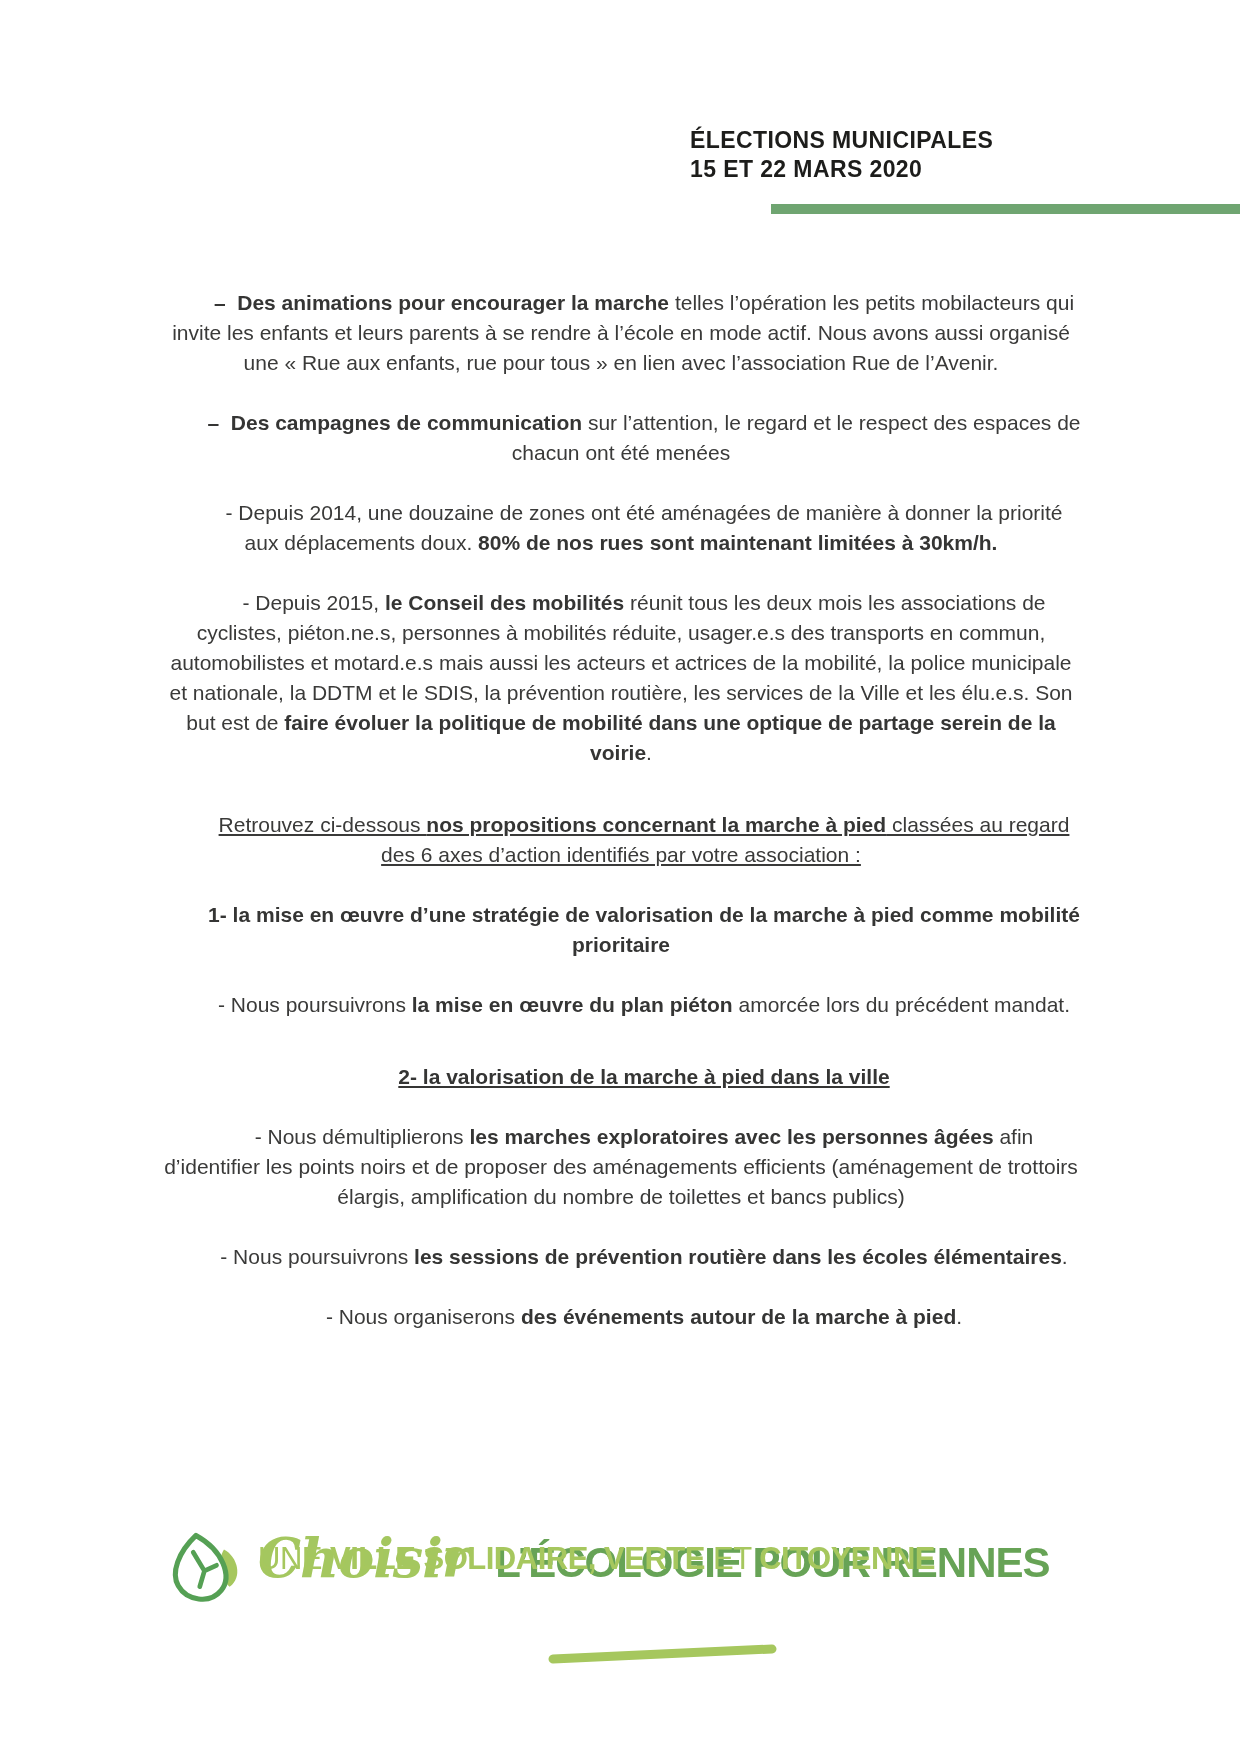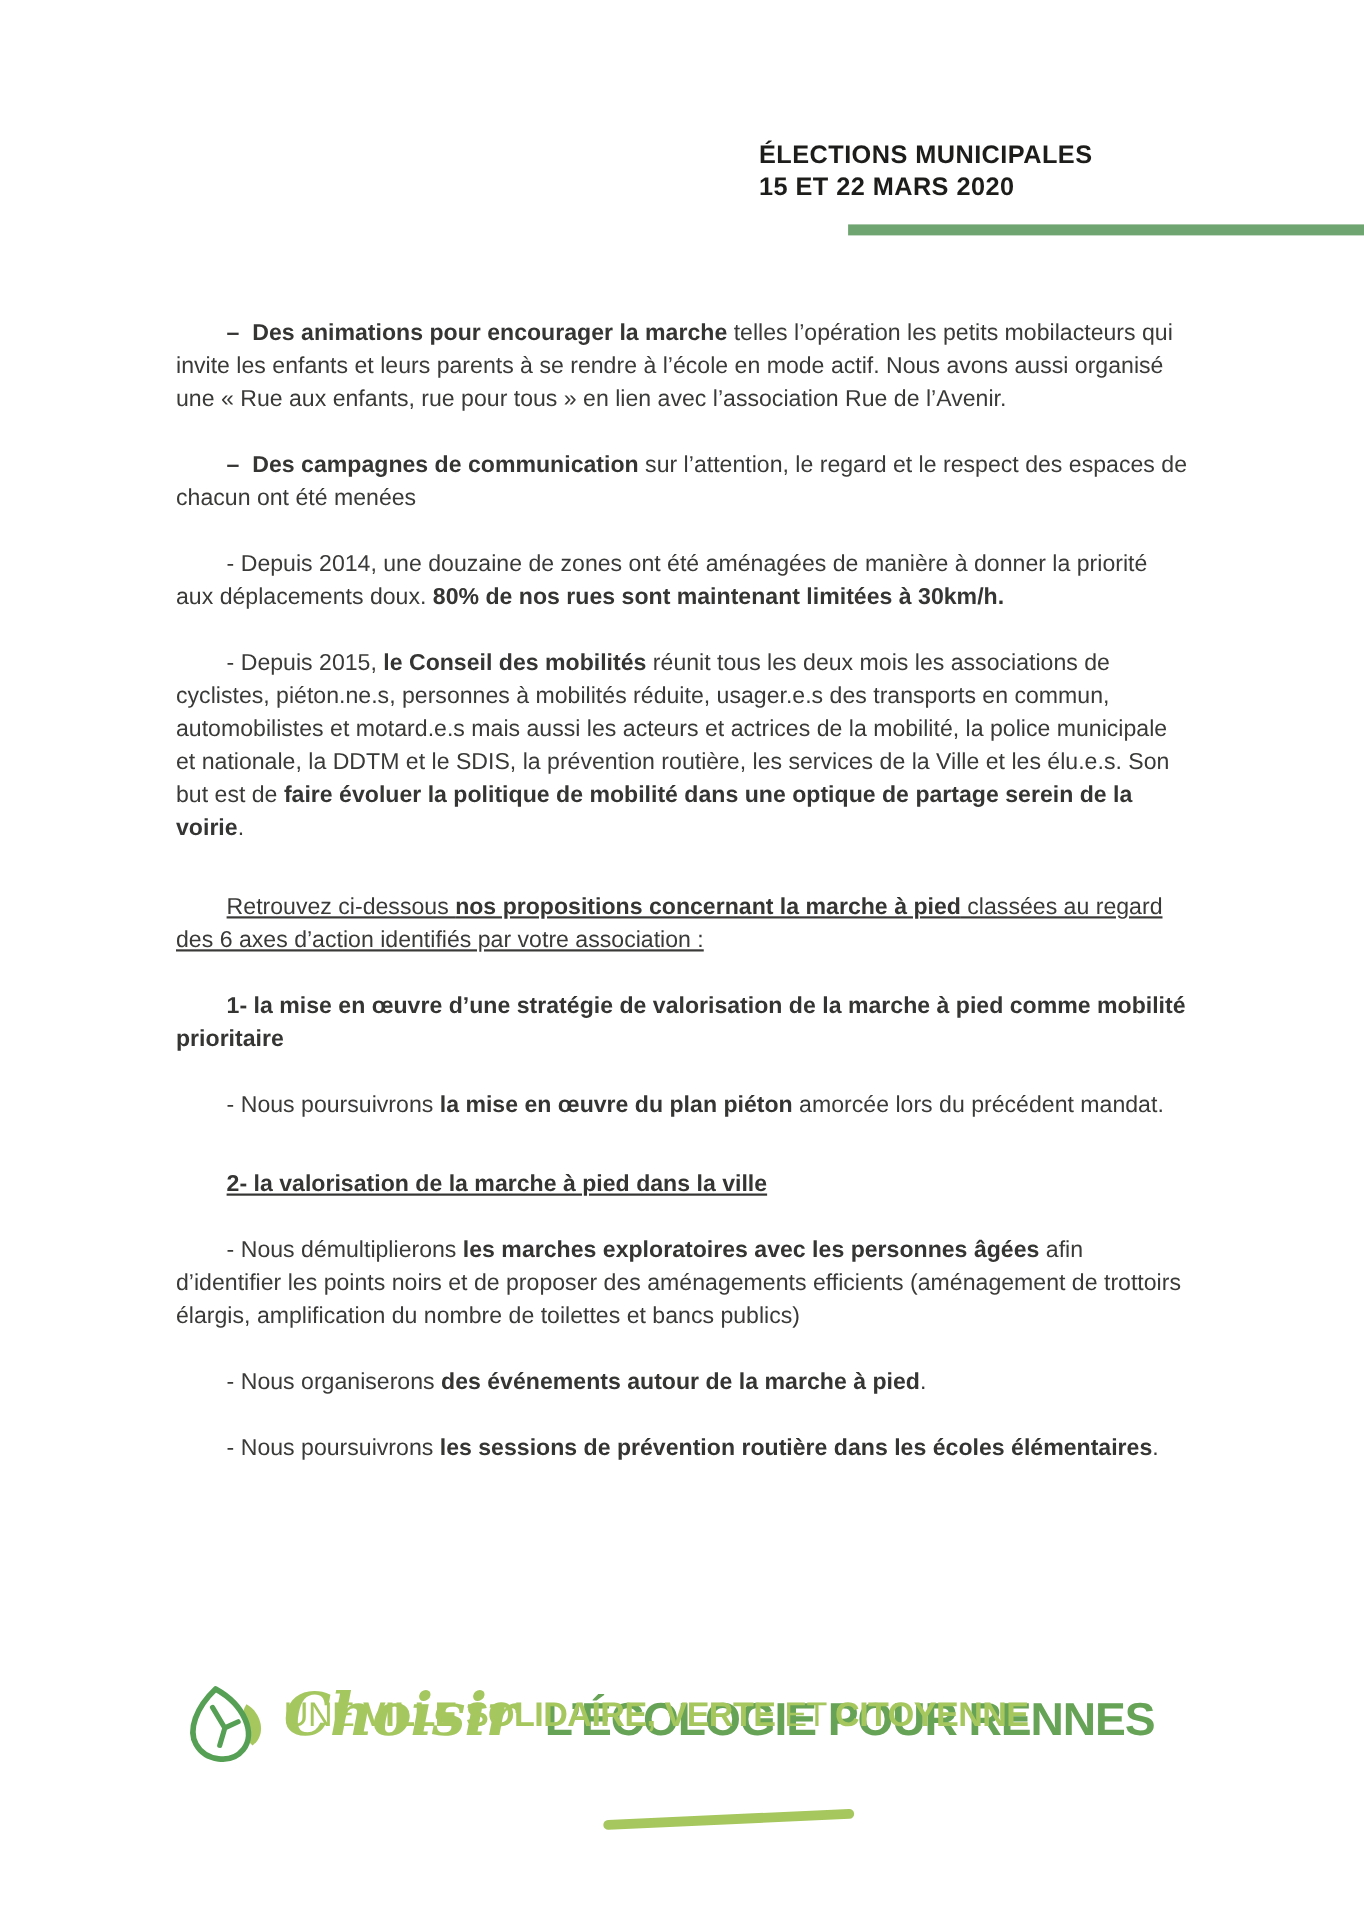--- a/index.html
+++ b/index.html
@@ -17,21 +17,21 @@
     font-size:23px;line-height:29px;font-weight:900;
     letter-spacing:0.4px;color:#1d1d1b;white-space:nowrap;
   }
   .accent-bar{
     position:absolute;left:771px;top:204px;width:469px;height:10px;
     background:#6FA571;
   }
   
   .doc-body{
     position:absolute;left:160px;top:288px;width:922px;
-    font-size:21px;line-height:30px;
+    font-size:21px;line-height:30px;text-align:center;
   }
   .doc-body p{
     margin:0 0 30px 0;
     text-indent:46px;
   }
   .doc-body p.gap-large{margin-top:42px;text-decoration:underline;}
   .doc-body b{font-weight:700;color:#353534;}
   .doc-body p.heading{font-weight:700;color:#353534;}
   
   .leaf-logo{position:absolute;left:168px;top:1530px;}
@@ -74,22 +74,22 @@
   <div class="doc-body">
       <p class="para"><b>–&nbsp; Des animations pour encourager la marche</b><span> telles l’opération les petits mobilacteurs qui invite les enfants et leurs parents à se rendre à l’école en mode actif. Nous avons aussi organisé une « Rue aux enfants, rue pour tous » en lien avec l’association Rue de l’Avenir.</span></p>
       <p class="para"><b>–&nbsp; Des campagnes de communication</b><span> sur l’attention, le regard et le respect des espaces de chacun ont été menées</span></p>
       <p class="para"><span>- Depuis 2014, une douzaine de zones ont été aménagées de manière à donner la priorité aux déplacements doux. </span><b>80% de nos rues sont maintenant limitées à 30km/h.</b></p>
       <p class="para"><span>- Depuis 2015, </span><b>le Conseil des mobilités</b><span> réunit tous les deux mois les associations de cyclistes, piéton.ne.s, personnes à mobilités réduite, usager.e.s des transports en commun, automobilistes et motard.e.s mais aussi les acteurs et actrices de la mobilité, la police municipale et nationale, la DDTM et le SDIS, la prévention routière, les services de la Ville et les élu.e.s. Son but est de </span><b>faire évoluer la politique de mobilité dans une optique de partage serein de la voirie</b><span>.</span></p>
       <p class="para gap-large"><span>Retrouvez ci-dessous </span><b>nos propositions concernant la marche à pied</b><span> classées au regard des 6 axes d’action identifiés par votre association :</span></p>
       <p class="heading"><b>1- la mise en œuvre d’une stratégie de valorisation de la marche à pied comme mobilité prioritaire</b></p>
       <p class="para"><span>- Nous poursuivrons </span><b>la mise en œuvre du plan piéton</b><span> amorcée lors du précédent mandat.</span></p>
       <p class="heading gap-large"><b>2- la valorisation de la marche à pied dans la ville</b></p>
       <p class="para"><span>- Nous démultiplierons </span><b>les marches exploratoires avec les personnes âgées</b><span> afin d’identifier les points noirs et de proposer des aménagements efficients (aménagement de trottoirs élargis, amplification du nombre de toilettes et bancs publics)</span></p>
+      <p class="para"><span>- Nous poursuivrons </span><b>les sessions de prévention routière dans les écoles élémentaires</b><span>.</span></p>
       <p class="para"><span>- Nous organiserons </span><b>des événements autour de la marche à pied</b><span>.</span></p>
-      <p class="para"><span>- Nous poursuivrons </span><b>les sessions de prévention routière dans les écoles élémentaires</b><span>.</span></p>
     </div>
 
   <div class="leaf-logo">
     <svg width="84" height="78" viewBox="0 0 90 82">
       <path d="M60 20 C75 28 80 50 66 60 C56 51 52 33 60 20 Z" fill="#A6C75E"></path>
       <path d="M30 5 C 11 23 3 45 11 59 C 20 75 45 79 57 64 C 69 49 59 21 30 5 Z" fill="#ffffff" stroke="#55A054" stroke-width="5.5" stroke-linejoin="round"></path>
       <path d="M27 23 L39 43 M39 43 L52 37 M39 43 L34 60" fill="none" stroke="#55A054" stroke-width="5" stroke-linecap="round"></path>
     </svg>
   </div>
 

